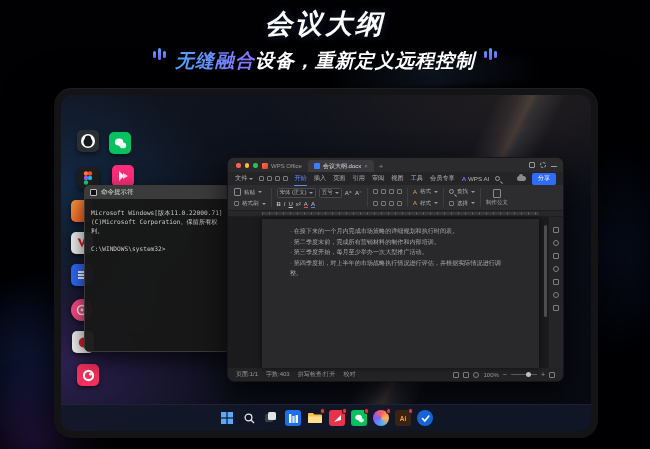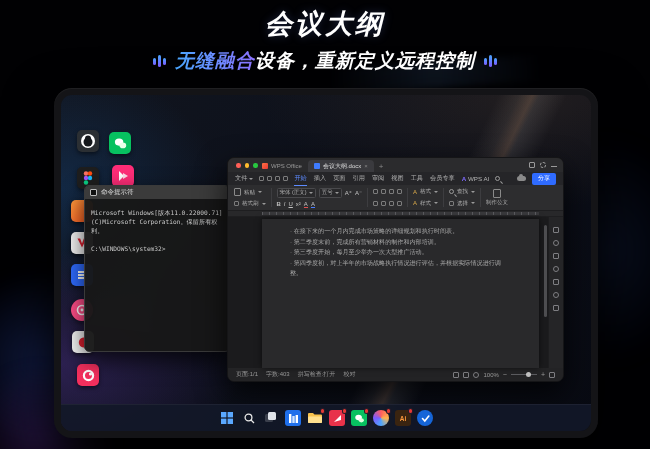--- a/index.html
+++ b/index.html
@@ -16,21 +16,21 @@
   .glow-right { right:-80px; top:90px; width:240px; height:320px;
     background:radial-gradient(closest-side, rgba(35,60,120,.22), transparent 72%); filter:blur(10px); }
   .glow-topstreak { left:330px; top:62px; width:210px; height:26px;
     background:linear-gradient(90deg, transparent, rgba(70,110,160,.18), transparent);
     transform:rotate(-4deg); filter:blur(3px); }
 
   
   .hero { position:absolute; top:6px; left:0; width:100%; text-align:center; z-index:3; }
   .hero h1 { color:#fff; font-size:27px; font-weight:bold; font-style:italic; letter-spacing:3px;
     text-shadow:0 0 10px rgba(120,150,255,.25); }
-  .hero-sub { margin-top:6px; display:flex; justify-content:center; align-items:center; gap:9px;
+  .hero-sub { margin-top:6px; display:flex; justify-content:center; align-items:flex-start; gap:9px;
     font-size:19px; font-weight:bold; font-style:italic; color:#fff; letter-spacing:1px; }
   .hero-sub .hl { background:linear-gradient(90deg,#49a6ff,#8b72ff);
     -webkit-background-clip:text; background-clip:text; color:transparent; }
   .eq { display:inline-flex; align-items:center; gap:2px; }
   .eq i { display:block; width:3px; border-radius:2px; background:linear-gradient(180deg,#49a6ff,#7b5bff); }
   .eq i:nth-child(1){height:7px;} .eq i:nth-child(2){height:12px;} .eq i:nth-child(3){height:7px;}
 
   
   .device { position:absolute; left:54px; top:88px; width:544px; height:350px;
     background:#141417; border-radius:18px; padding:7px;

